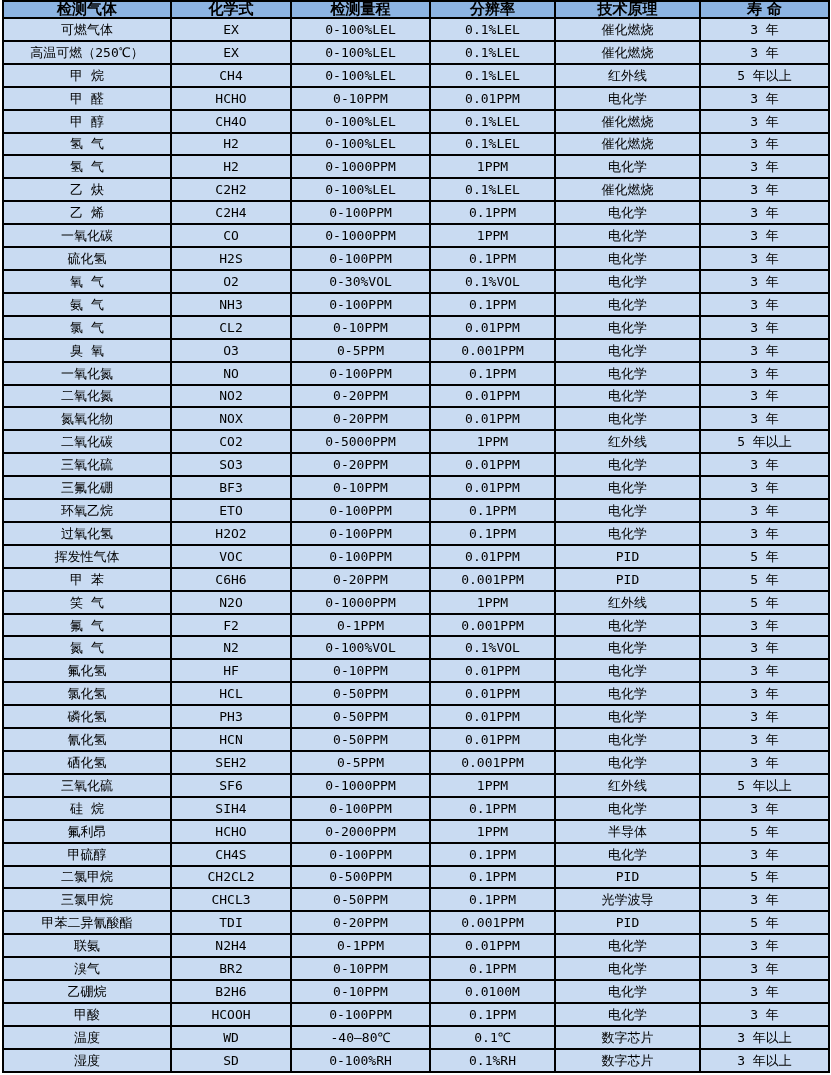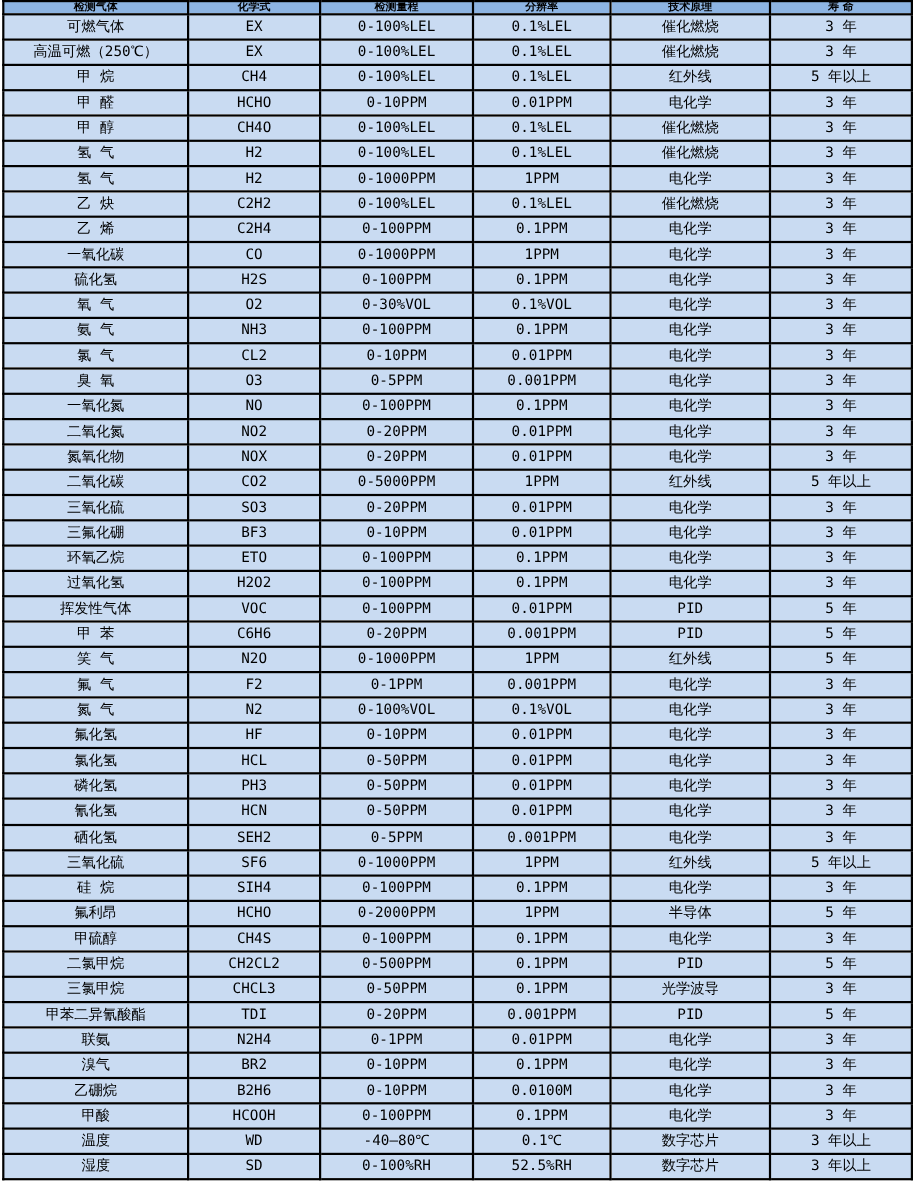--- a/index.html
+++ b/index.html
@@ -34,21 +34,21 @@
     vertical-align: middle;
     padding: 0 2px;
     overflow: hidden;
     white-space: nowrap;
     color: var(--text-color);
   }
   .spec-table th {
     background: var(--header-bg);
     font-family: "DejaVu Sans", "Liberation Sans", sans-serif;
     font-weight: bold;
-    font-size: 10px;
+    font-size: 15px;
     line-height: 1;
   }
   .spec-table td {
     background: var(--row-bg);
     font-family: "DejaVu Sans Mono", "Liberation Mono", monospace;
     font-size: 13px;
     line-height: 1;
   }
   col.c-gas        { width: 168px; }
   col.c-formula    { width: 120px; }
@@ -438,19 +438,19 @@
           <td>WD</td>
           <td>-40—80℃</td>
           <td>0.1℃</td>
           <td>数字芯片</td>
           <td>3 年以上</td>
         </tr>
         <tr>
           <td>湿度</td>
           <td>SD</td>
           <td>0-100%RH</td>
-          <td>52.5%RH</td>
+          <td>0.1%RH</td>
           <td>数字芯片</td>
           <td>3 年以上</td>
         </tr>
       </tbody>
   </table>
 </div>
 
 </body></html>

